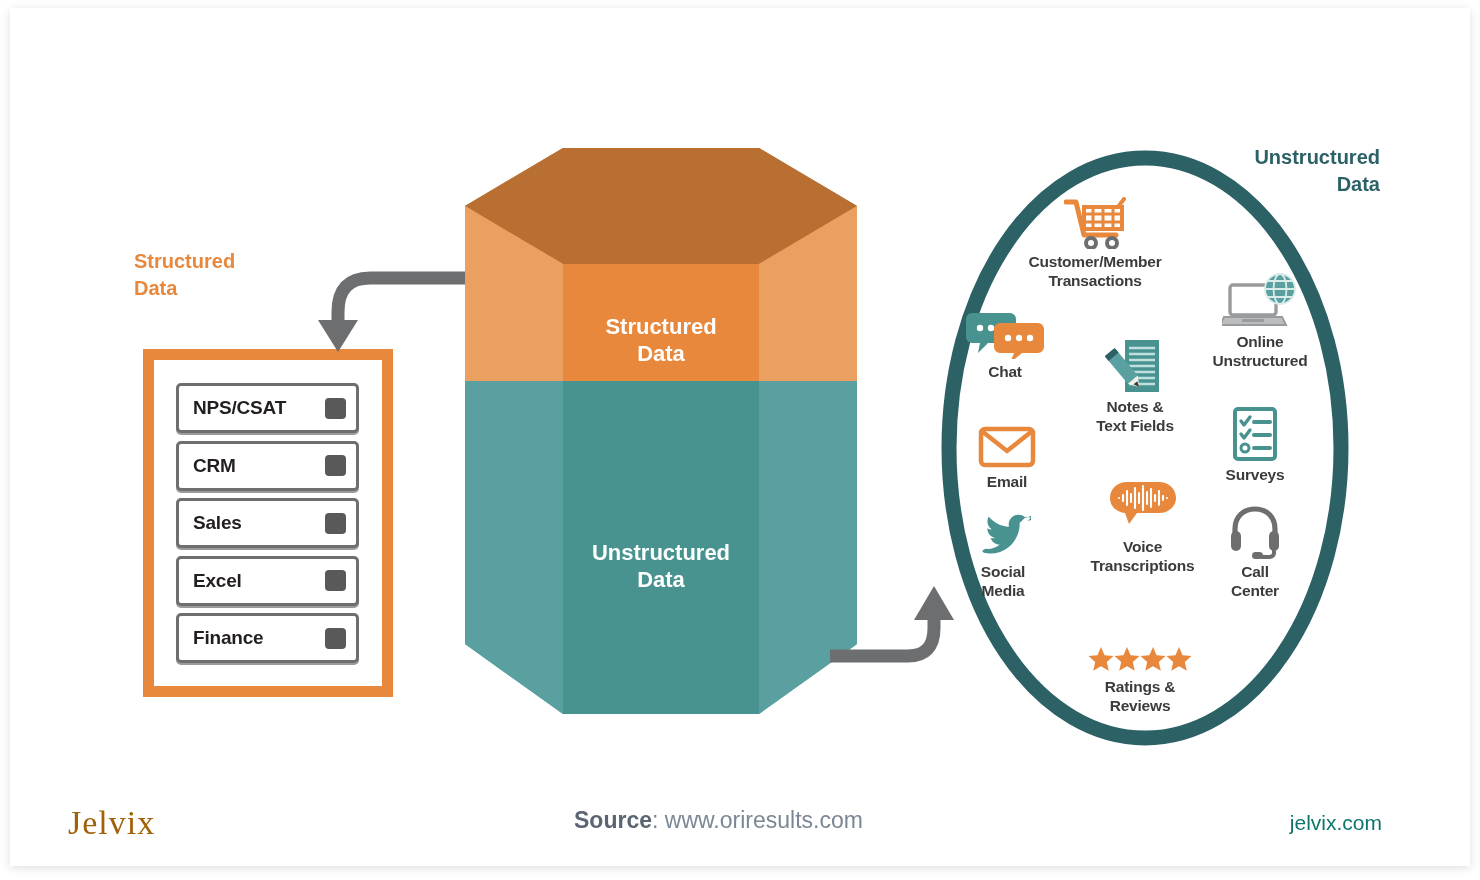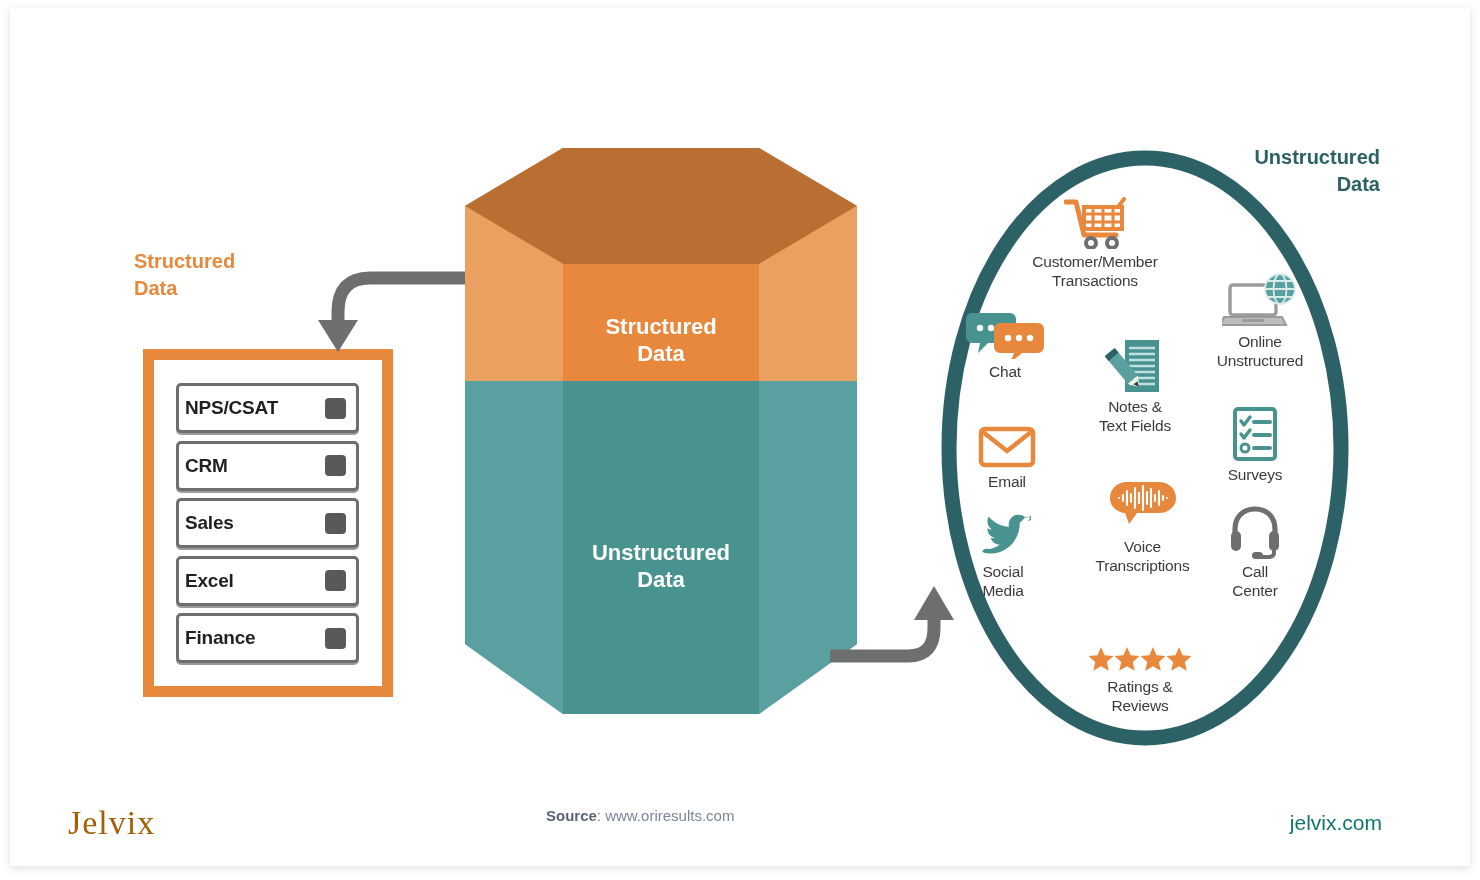--- a/index.html
+++ b/index.html
@@ -42,21 +42,21 @@
     width:183px;height:280px;
     display:flex;flex-direction:column;justify-content:space-between;
   }
   .rack-row{
     height:50px;
     border:3px solid #6d6e70;
     border-radius:5px;
     background:#ffffff;
     display:flex;align-items:center;
     justify-content:space-between;
-    padding:0 10px 0 6px;
+    padding:0 10px 0 14px;
     box-sizing:border-box;
     box-shadow:0 2px 0 #9a9b9d;
   }
   .rack-label{
     font-size:19px;font-weight:bold;color:#231f20;
     letter-spacing:-0.2px;
   }
   .rack-dot{
     width:21px;height:21px;border-radius:4px;background:#58595b;
   }
@@ -80,21 +80,21 @@
     color:#2c6166;
   }
   .oval{position:absolute;left:930px;top:140px;width:410px;height:600px;}
   .icon-cell{
     position:absolute;text-align:center;
   }
   .icon-art{
     height:56px;display:flex;align-items:flex-end;justify-content:center;
   }
   .icon-cap{
-    font-size:15.5px;font-weight:normal;color:#3b3b3b;
+    font-size:15.5px;font-weight:bold;color:#3b3b3b;
     line-height:1.2;margin-top:4px;letter-spacing:-0.2px;
     white-space:pre-line;
   }
   
   .c-cart{left:40px;top:45px;width:230px;}
   .c-chat{left:-10px;top:155px;width:150px;}
   .c-notes{left:115px;top:190px;width:160px;}
   .c-online{left:230px;top:125px;width:180px;}
   .c-email{left:-8px;top:265px;width:150px;}
   .c-surveys{left:240px;top:258px;width:150px;}
@@ -102,22 +102,22 @@
   .c-voice{left:115px;top:330px;width:175px;}
   .c-call{left:240px;top:355px;width:150px;}
   .c-stars{left:110px;top:470px;width:180px;}
   
   .logo{
     position:absolute;left:58px;top:796px;
     font-family:"Liberation Serif", serif;
     font-size:34px;color:#a16207;letter-spacing:1px;
   }
   .source{
-    position:absolute;left:536px;top:799px;
-    font-size:15px;color:#7b8794;
+    position:absolute;left:564px;top:799px;
+    font-size:23px;color:#7b8794;
   }
   .source b{color:#5a6472;font-weight:bold;}
   .site{
     position:absolute;right:88px;top:803px;
     font-size:21px;color:#0f766e;text-align:right;
   }
 </style>
 </head>
 <body>
 

